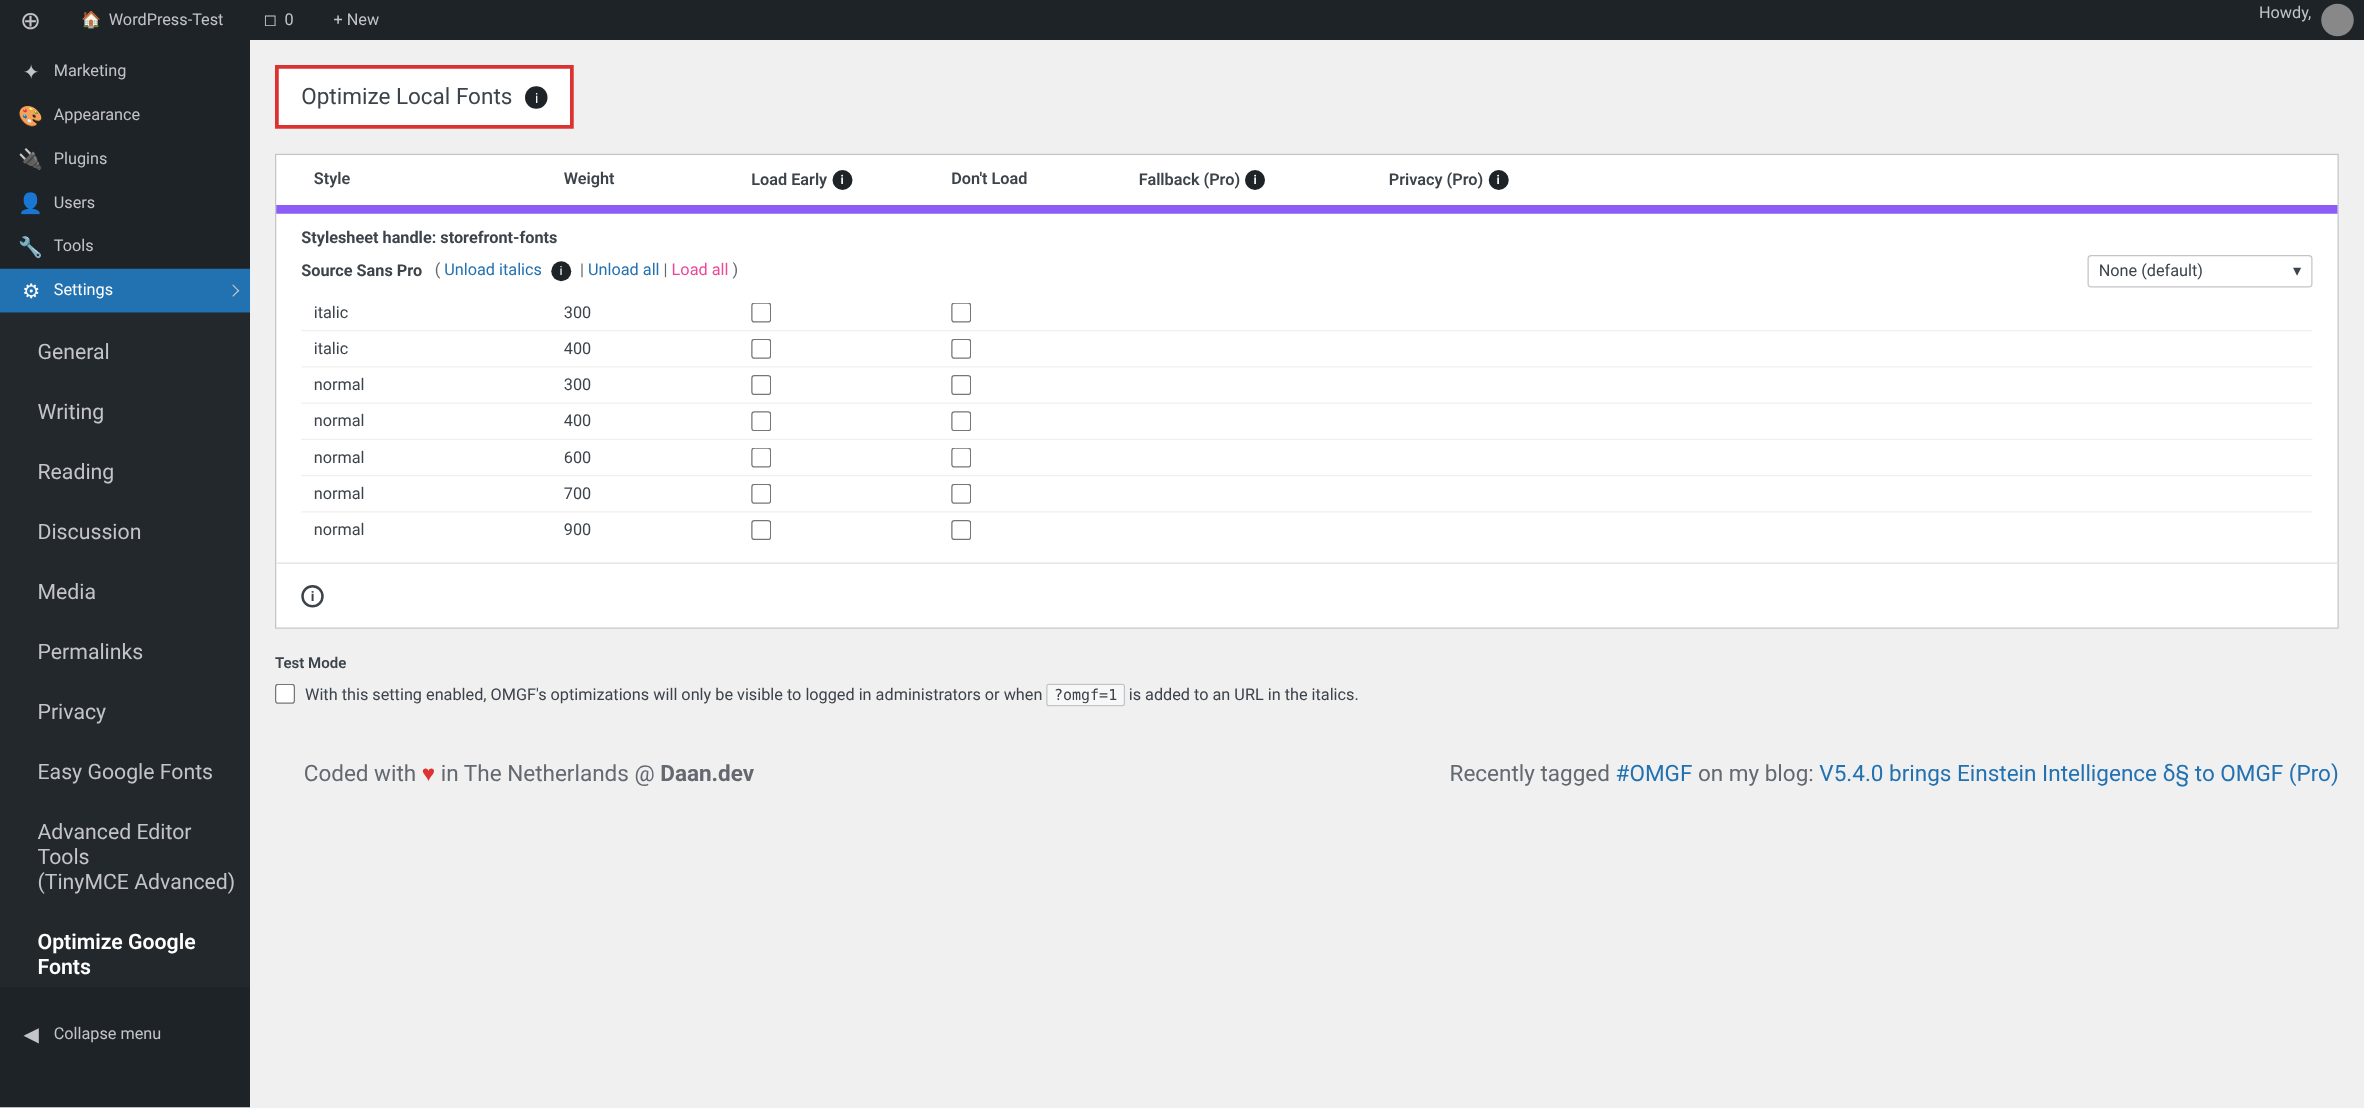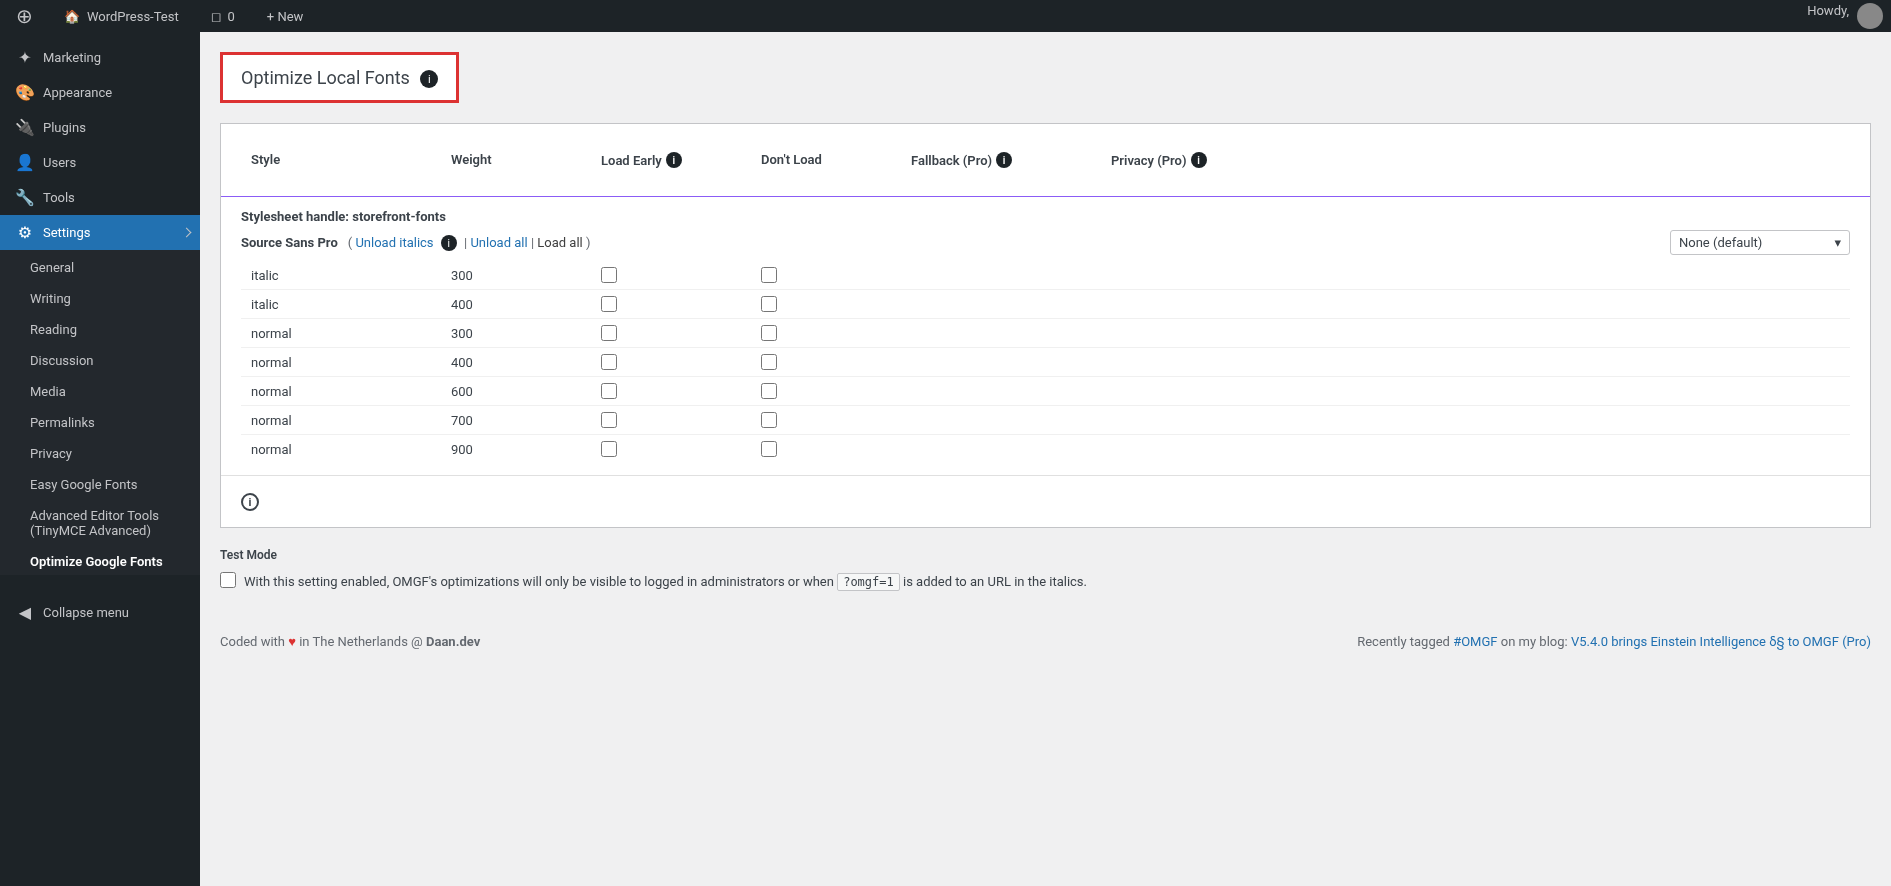--- a/index.html
+++ b/index.html
@@ -59,24 +59,24 @@
       text-decoration: none;
       position: relative;
     }
     .sidebar-menu-item.active { background: #2271b1; color: #fff; }
     .sidebar-menu-item .icon { font-size: 16px; width: 20px; text-align: center; }
     .sidebar-submenu {
       background: #23282d;
     }
     .sidebar-submenu-item {
       display: block;
-      padding: 10px 10px 6px 30px;
+      padding: 22px 10px 6px 30px;
       color: #c3c4c7;
       cursor: pointer;
-      font-size: 13px;
+      font-size: 17px;
       text-decoration: none;
     }
     .sidebar-submenu-item.active { color: #fff; font-weight: 600; }
     .sidebar-arrow {
       margin-left: auto;
       border: solid #c3c4c7;
       border-width: 0 1px 1px 0;
       display: inline-block;
       padding: 3px;
       transform: rotate(-45deg);
@@ -118,22 +118,22 @@
       background: #fff;
       border: 1px solid #c3c4c7;
       padding: 0;
       margin-bottom: 20px;
     }
 
     
     .table-header {
       display: grid;
       grid-template-columns: 200px 150px 160px 150px 200px 200px;
-      padding: 28px 20px;
-      border-bottom: 1px solid #8b5cf6;
+      padding: 12px 20px;
+      border-bottom: 7px solid #8b5cf6;
       font-weight: 600;
       color: #3c434a;
       font-size: 13px;
     }
     .table-header .col { padding: 0 10px; }
 
     
     .font-group { padding: 12px 20px; }
     .font-name { font-weight: 700; font-size: 13px; color: #3c434a; }
 
@@ -241,24 +241,25 @@
       font-size: 14px;
       font-weight: 600;
       cursor: pointer;
       border-radius: 2px;
     }
 
     
     .footer {
       margin-top: 30px;
       padding: 12px 0;
-      font-size: 13px;
+      font-size: 18px;
       color: #646970;
       display: flex;
       justify-content: space-between;
+      margin-left: 23px;
     }
     .footer a { color: #2271b1; text-decoration: none; }
     .footer .heart { color: #dc3232; }
 
     
     .col-header-with-icon {
       display: flex;
       align-items: center;
       gap: 4px;
     }
@@ -433,21 +434,21 @@
 
         <div class="font-group-subheader">
           <span class="font-name">Source Sans Pro</span>
           <span style="margin-left: 10px;">
             <span style="color:#646970;">(</span>
             <a href="#" style="color:#2271b1; text-decoration:none;">Unload italics</a>
             <span class="col-info-icon" style="display:inline-flex; margin: 0 4px;">i</span>
             <span class="separator"> | </span>
             <a href="#" style="color:#2271b1; text-decoration:none;">Unload all</a>
             <span class="separator"> | </span>
-            <a href="#" style="color:#404040; text-decoration:none;">Load all</a>
+            <a href="#" style="color:#ec4899; text-decoration:none;">Load all</a>
             <span style="color:#646970;">)</span>
           </span>
 
           <span style="margin-left: auto; display: flex; align-items: center;">
             <div class="dropdown-select">
               <span>None (default)</span>
               <span style="margin-left:8px;">▾</span>
             </div>
           </span>
         </div>

